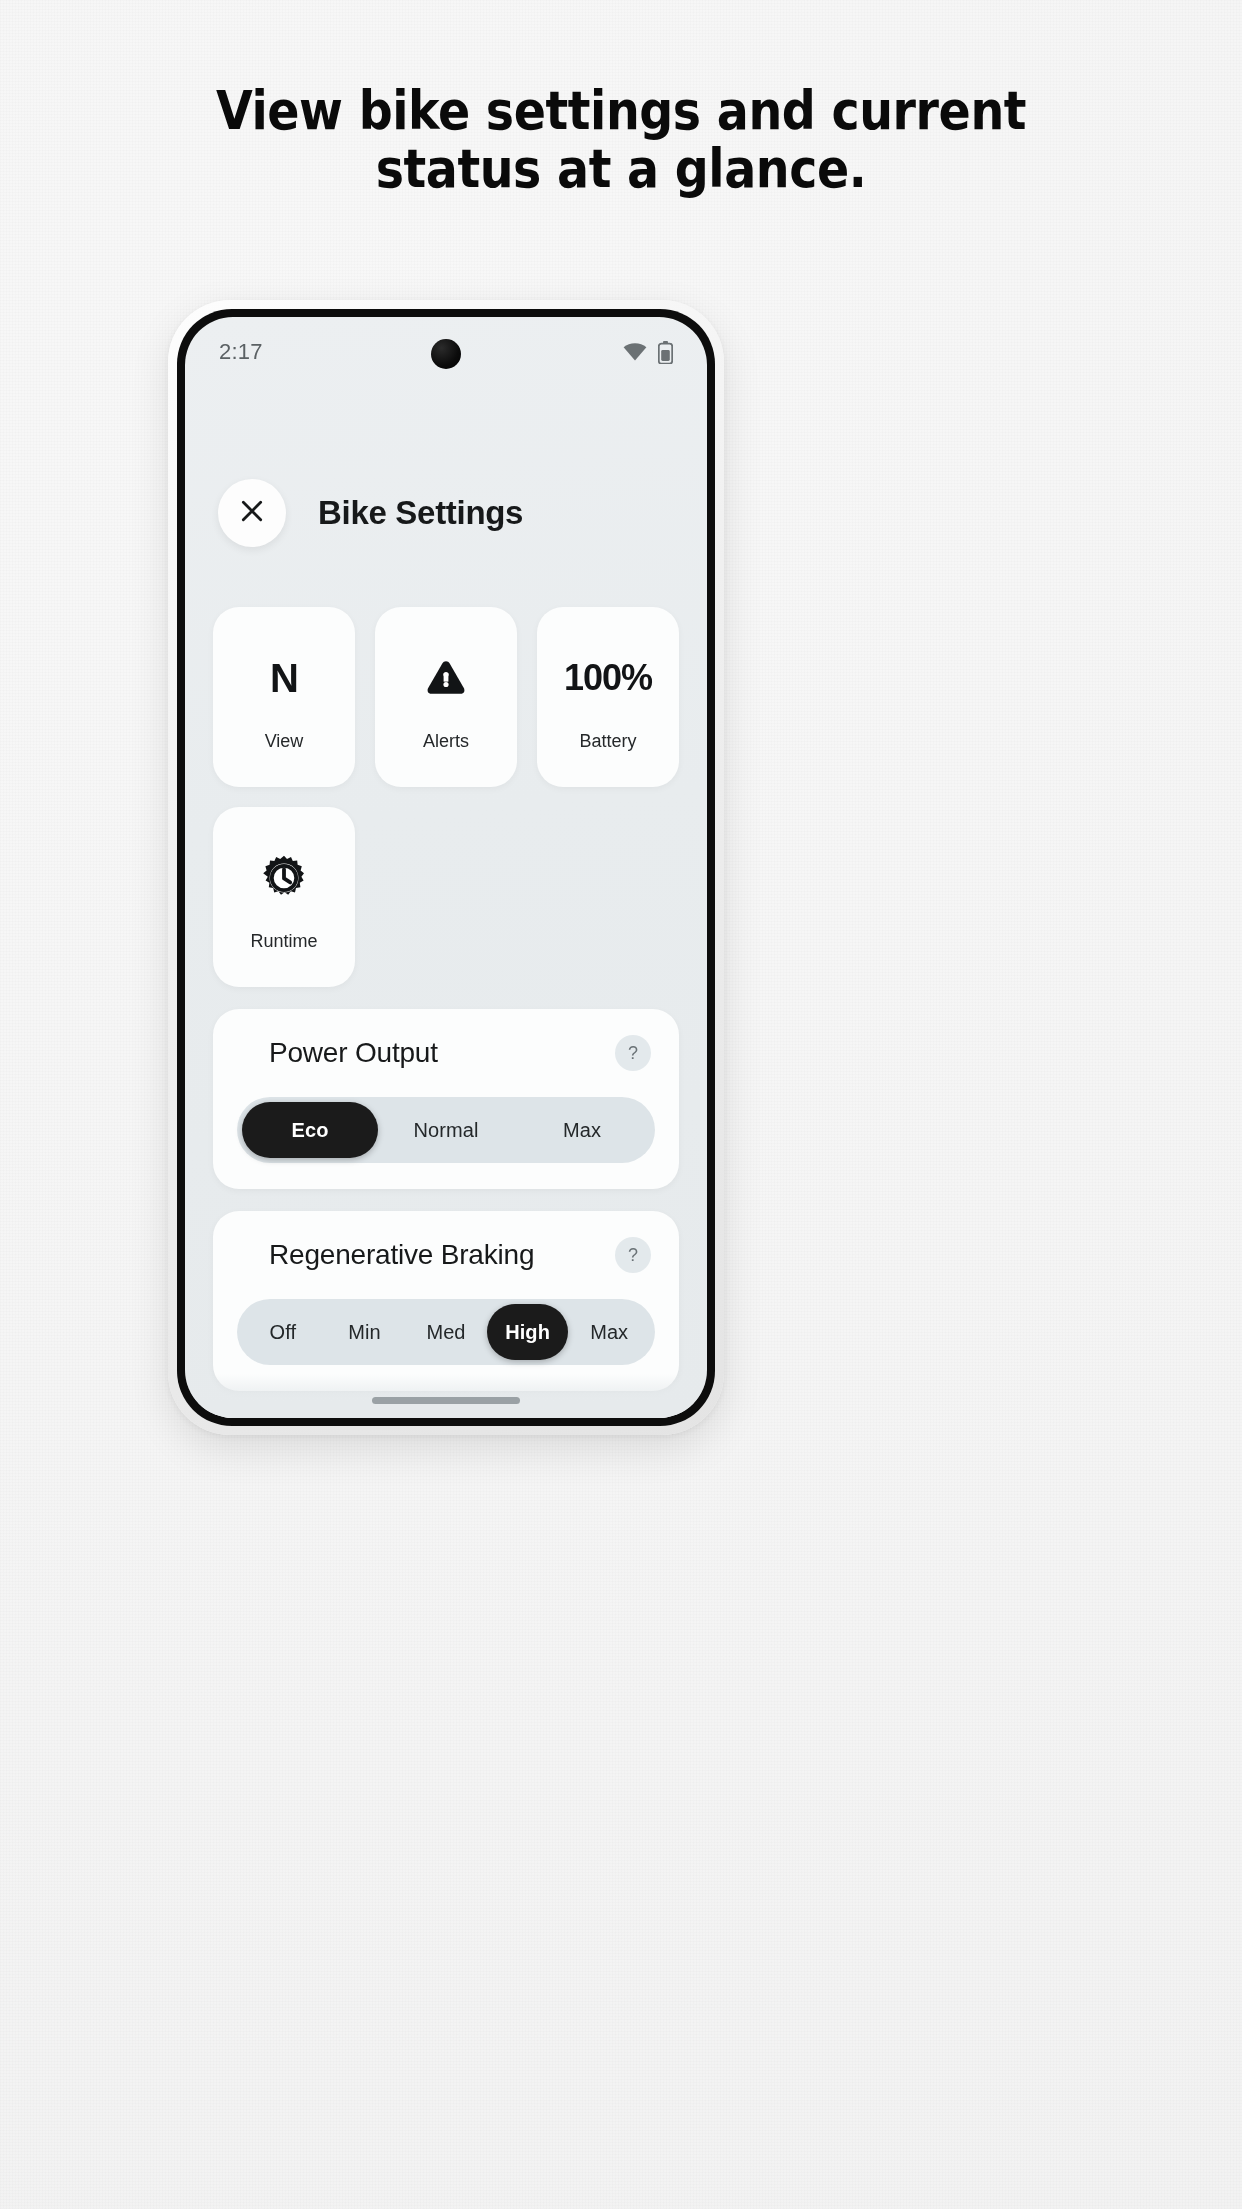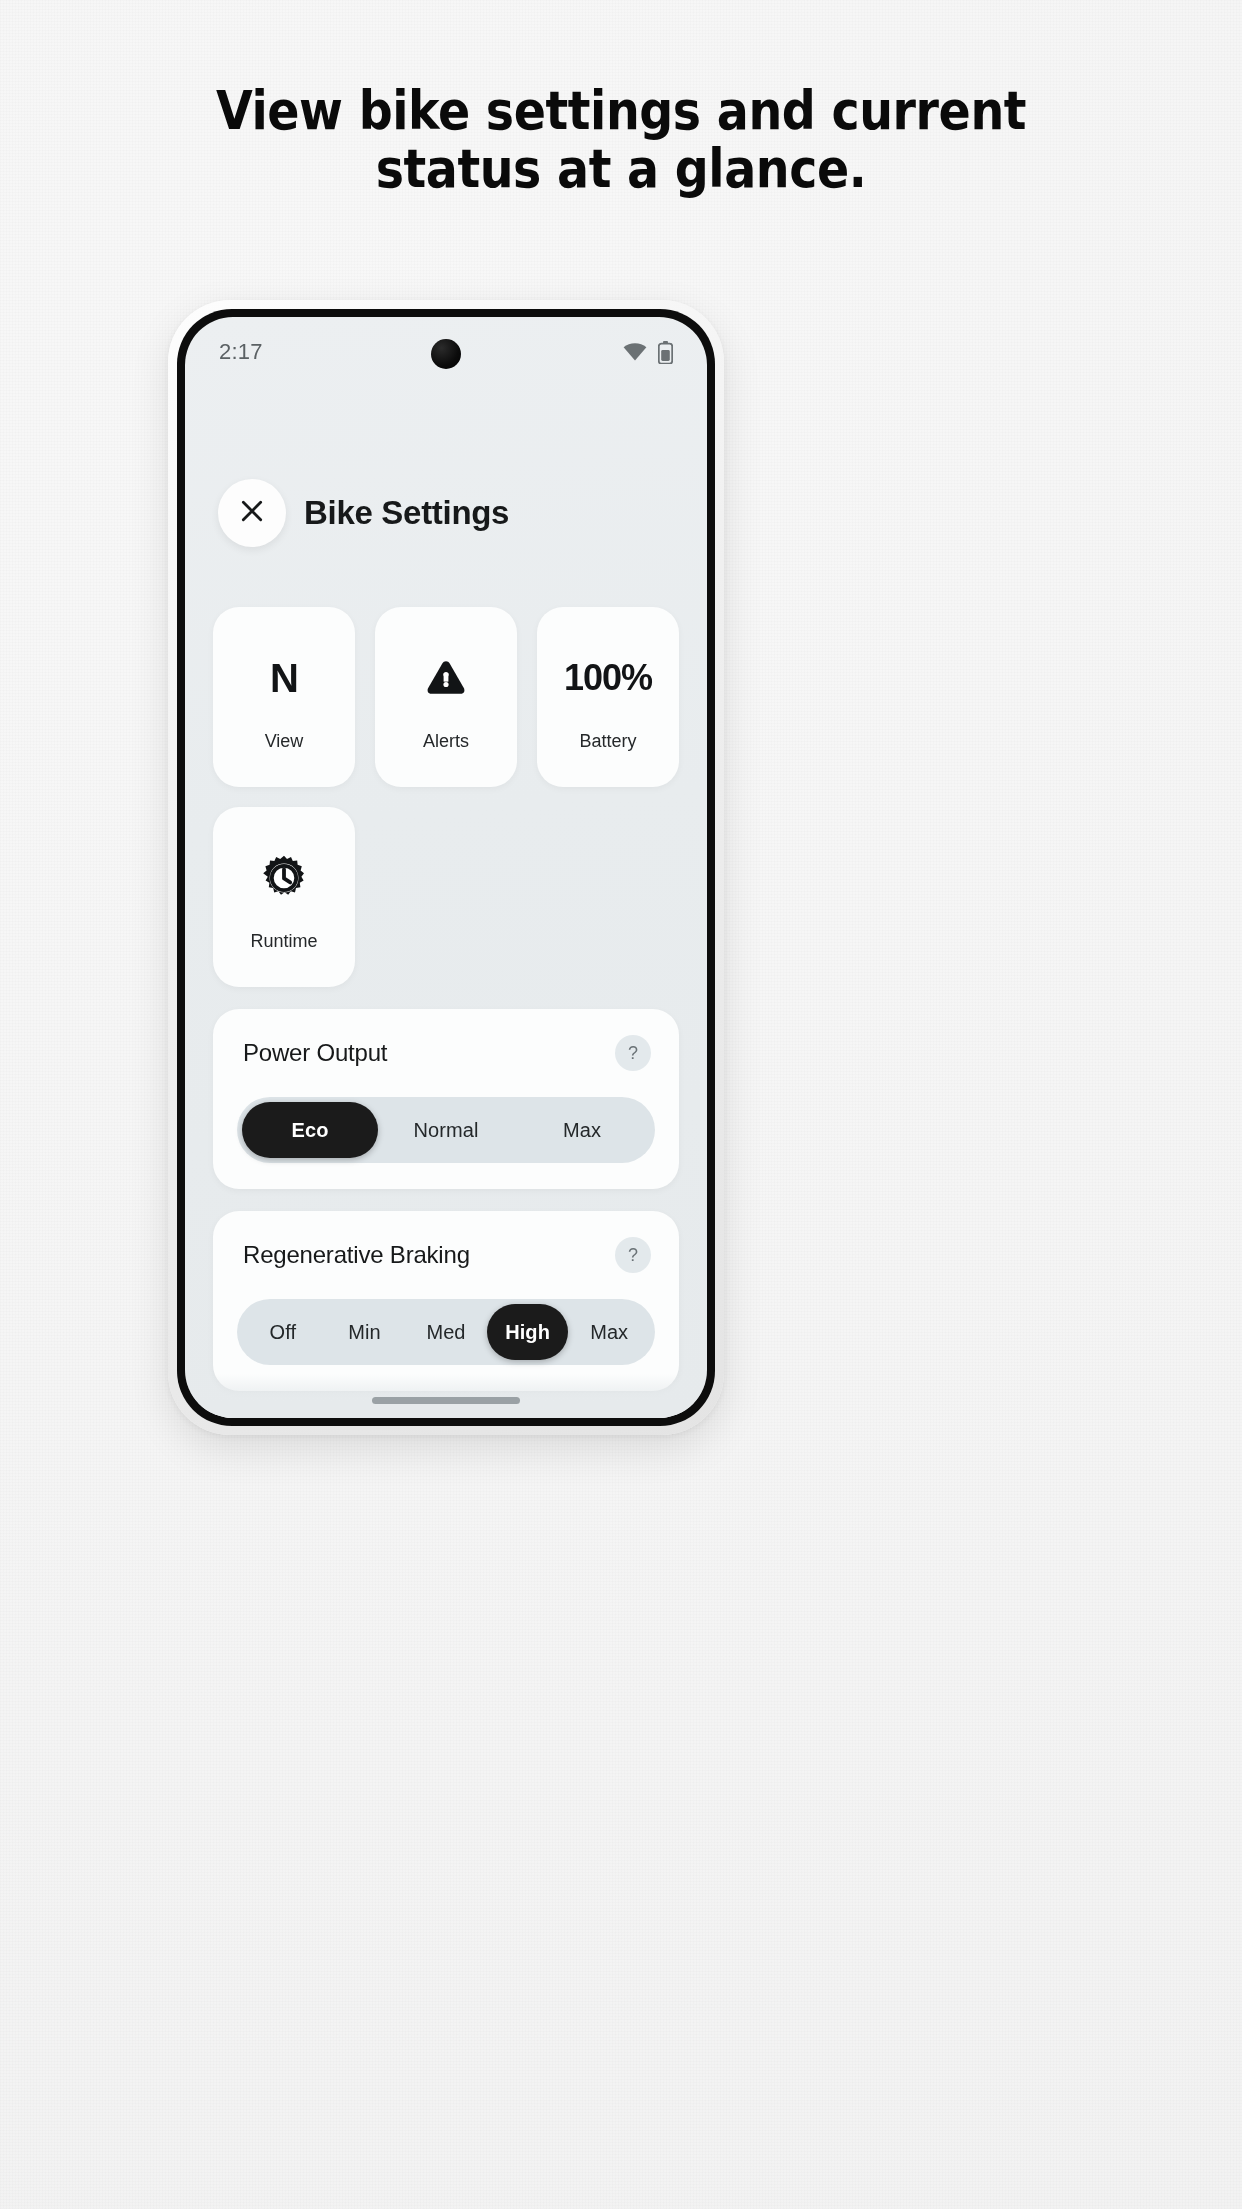--- a/index.html
+++ b/index.html
@@ -90,21 +90,21 @@
   
   .content {
     position:absolute;
     top:70px; left:0; right:0; bottom:0;
     padding:0 28px;
   }
 
   
   .hdr {
     display:flex; align-items:center;
-    gap:18px;
+    gap:32px;
     padding-top:92px;
     padding-left:5px;
   }
   .close-btn {
     width:68px; height:68px;
     border-radius:50%;
     background:#fdfdfd;
     display:flex; align-items:center; justify-content:center;
     box-shadow:0 3px 9px rgba(0,0,0,0.07);
     flex:none;
@@ -158,22 +158,23 @@
     margin-top:22px;
     padding:26px 24px 26px;
     box-shadow:0 2px 7px rgba(0,0,0,0.045);
   }
   .card-head {
     display:flex; align-items:center;
     justify-content:space-between;
     padding:0 4px 0 6px;
   }
   .card-title {
-    font-size:24px; font-weight:500; color:#17191a;
+    font-size:28px; font-weight:500; color:#17191a;
     letter-spacing:-0.2px;
+    margin-left:26px;
   }
   .help-badge {
     width:36px; height:36px; border-radius:50%;
     background:#e3e9ec;
     display:flex; align-items:center; justify-content:center;
     font-size:18px; color:#6a7276; font-weight:500;
     cursor:pointer; flex:none;
   }
   .seg {
     margin-top:26px;

